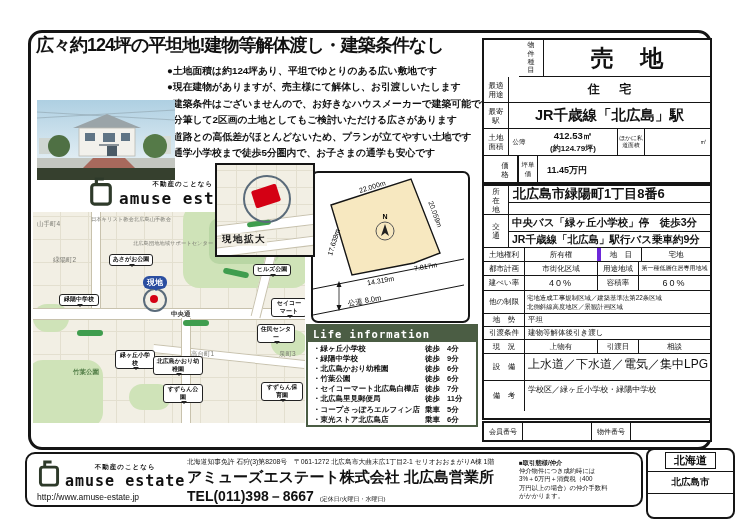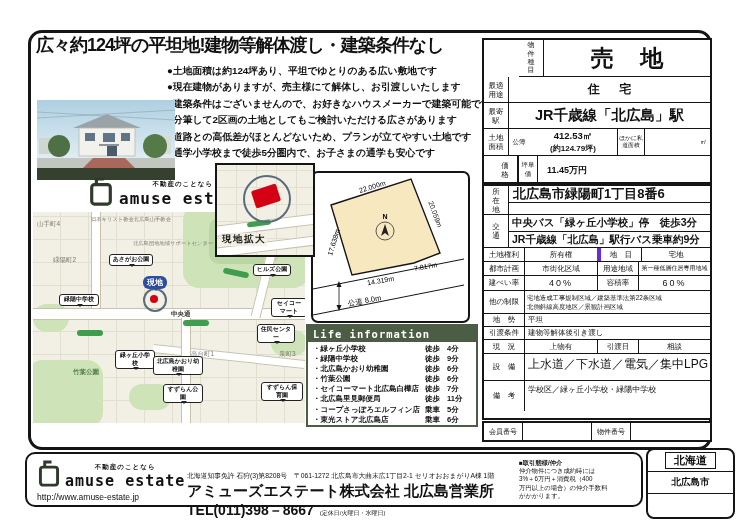--- a/index.html
+++ b/index.html
@@ -369,21 +369,21 @@
           <path d="M9 8 L9 2 L17 2" fill="none" stroke="#2e3a2a" stroke-width="3.4"></path>
         </svg>
       </span>
       <span class="logo-txt">
         <div class="tag">不動産のことなら</div>
         <div class="nm" style="font-size:15px;">amuse estate</div>
       </span>
     </div>
     <div class="abs" style="left:10px;top:38px;font-size:8.5px;">http://www.amuse-estate.jp</div>
 
-    <div class="abs" style="left:160px;top:17px;width:330px;">
+    <div class="abs" style="left:160px;top:3px;width:330px;">
       <div style="font-size:6.8px;white-space:nowrap;">北海道知事免許 石狩(3)第8208号　〒061-1272 北広島市大曲末広1丁目2-1 セリオおおまがりA棟 1階</div>
       <div style="font-size:15px;font-weight:bold;white-space:nowrap;margin-top:1px;">アミューズエステート株式会社 北広島営業所</div>
       <div style="display:flex;align-items:baseline;gap:6px;margin-top:1px;white-space:nowrap;">
         <span style="font-size:14px;font-weight:bold;">TEL(011)398－8667</span>
         <span style="font-size:6px;">(定休日/火曜日・水曜日)</span>
       </div>
     </div>
 
     <div class="abs notice" style="left:492px;top:5px;width:116px;">
       <div style="font-weight:bold;">■取引態様/仲介</div>

